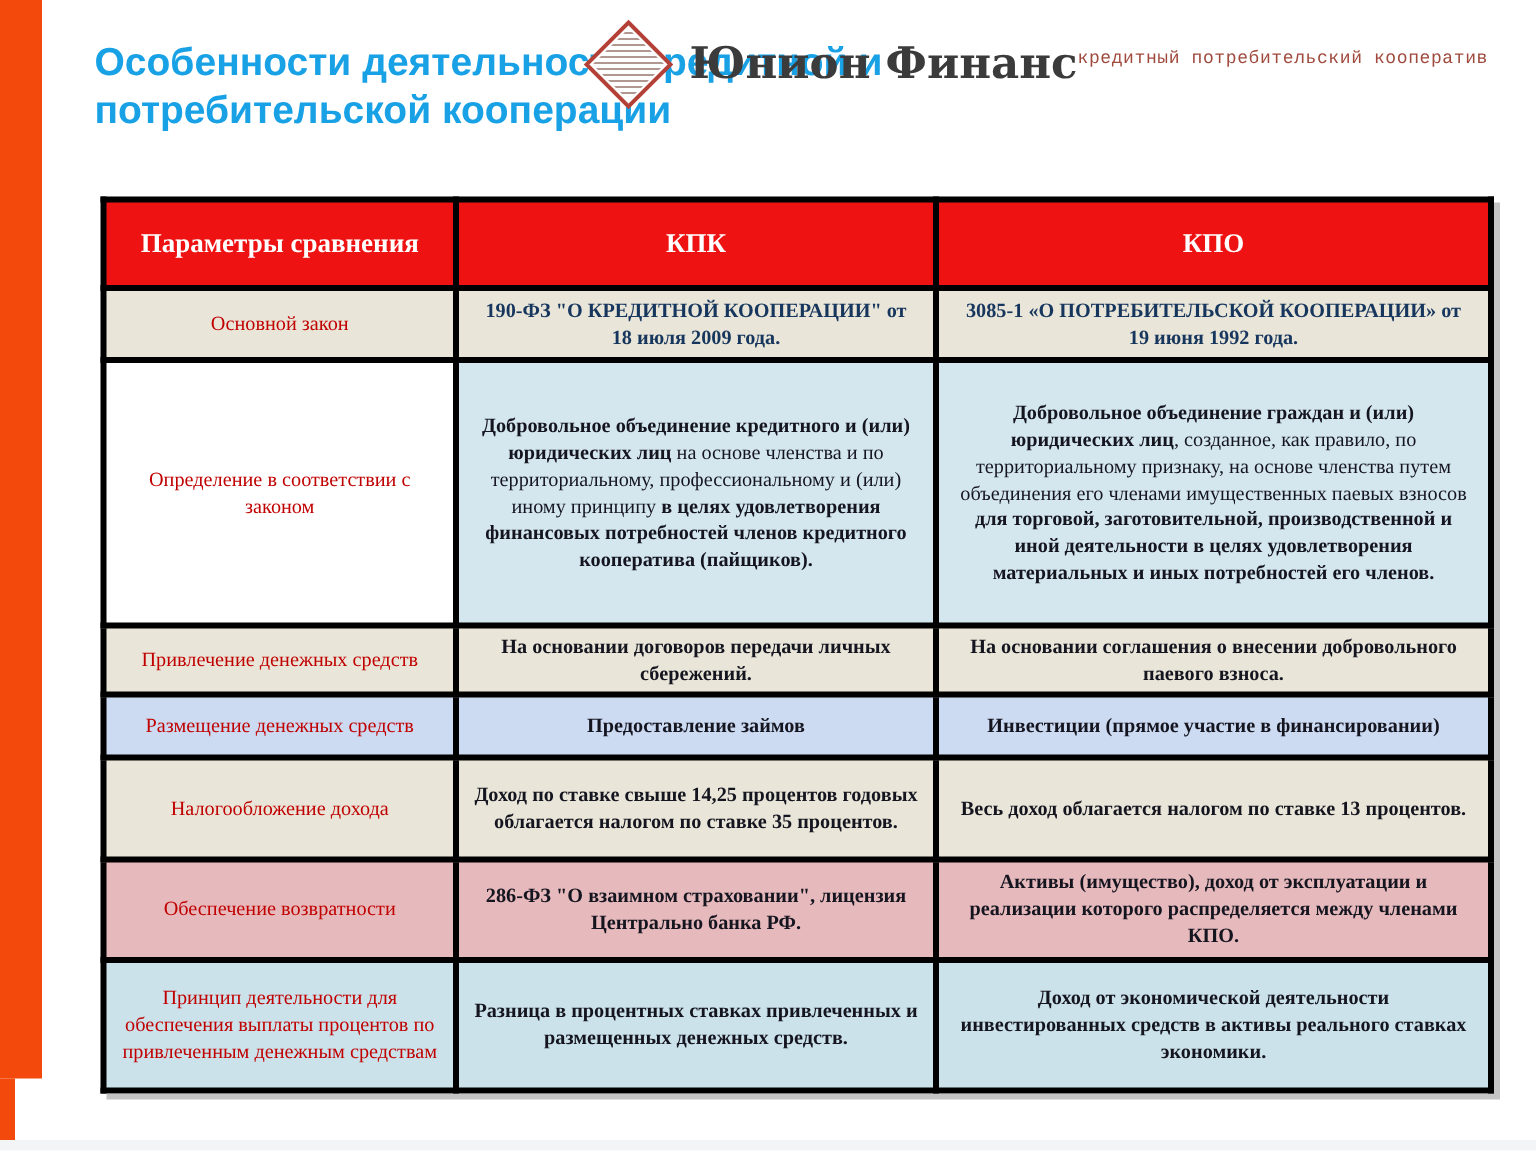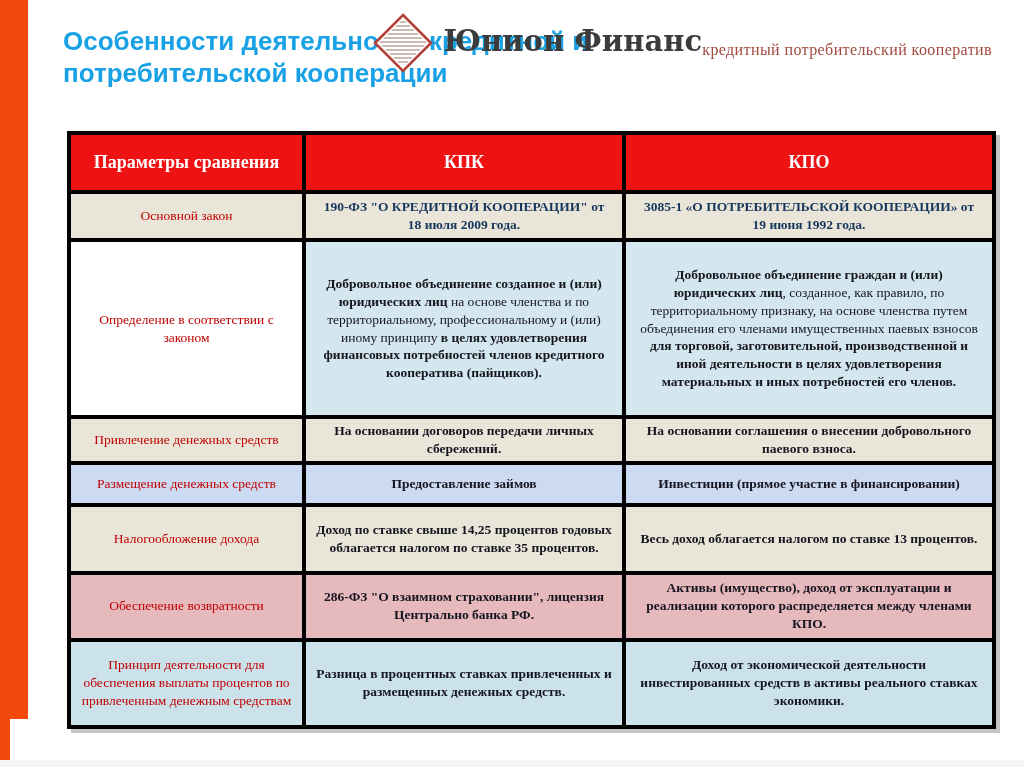--- a/index.html
+++ b/index.html
@@ -17,22 +17,22 @@
     position:absolute;left:63px;top:26px;width:645px;margin:0;
     font-family:"Liberation Sans","DejaVu Sans",sans-serif;
     font-weight:bold;font-size:26px;line-height:1.22;color:#19a1e6;
   }
 
   
   .logo{position:absolute;top:12px;right:32px;display:flex;align-items:center;gap:10px;}
   .logo-txt{display:flex;flex-direction:row;}
   .logo-name{font-family:"DejaVu Serif","Liberation Serif",serif;font-weight:bold;
     font-size:29px;color:#3b3b3b;line-height:1.02;white-space:nowrap;}
-  .logo-tagline{font-family:Liberation Serif, serif;font-size:16px;color:#a04a3e;
-    letter-spacing:.4px;margin-top:14px;white-space:nowrap;}
+  .logo-tagline{font-family:Liberation Mono, monospace;font-size:12px;color:#a04a3e;
+    letter-spacing:.4px;margin-top:4px;white-space:nowrap;}
 
   
   table{
     position:absolute;left:67px;top:131px;width:925px;
     border-collapse:collapse;table-layout:fixed;
     box-shadow:4px 4px 0 rgba(138,138,138,.5);
     font-size:13.5px;
   }
   col.c1{width:235px;} col.c2{width:320px;} col.c3{width:370px;}
   th,td{border:4px solid #000000;text-align:center;vertical-align:middle;
@@ -104,21 +104,21 @@
   </tr>
 
   <tr class="r1">
     <td class="lbl bg-beige">Основной закон</td>
     <td class="data navy bg-beige">190-ФЗ "О КРЕДИТНОЙ КООПЕРАЦИИ" от 18 июля 2009 года.</td>
     <td class="data navy bg-beige">3085-1 «О ПОТРЕБИТЕЛЬСКОЙ КООПЕРАЦИИ» от 19 июня 1992 года.</td>
   </tr>
 
   <tr class="r2">
     <td class="lbl bg-white">Определение в соответствии с законом</td>
-    <td class="mixed bg-cyan"><span class="b">Добровольное объединение созданное и (или) юридических лиц</span><span> на основе членства и по территориальному, профессиональному и (или) иному принципу </span><span class="b">в целях удовлетворения финансовых потребностей членов кредитного кооператива (пайщиков).</span></td>
+    <td class="mixed bg-cyan"><span class="b">Добровольное объединение кредитного и (или) юридических лиц</span><span> на основе членства и по территориальному, профессиональному и (или) иному принципу </span><span class="b">в целях удовлетворения финансовых потребностей членов кредитного кооператива (пайщиков).</span></td>
     <td class="mixed bg-cyan"><span class="b">Добровольное объединение граждан и (или) юридических лиц</span><span>, созданное, как правило, по территориальному признаку, на основе членства путем объединения его членами имущественных паевых взносов </span><span class="b">для торговой, заготовительной, производственной и иной деятельности в целях удовлетворения материальных и иных потребностей его членов.</span></td>
   </tr>
 
   <tr class="r3">
     <td class="lbl bg-beige">Привлечение денежных средств</td>
     <td class="data bg-beige">На основании договоров передачи личных сбережений.</td>
     <td class="data bg-beige">На основании соглашения о внесении добровольного паевого взноса.</td>
   </tr>
 
   <tr class="r4">

